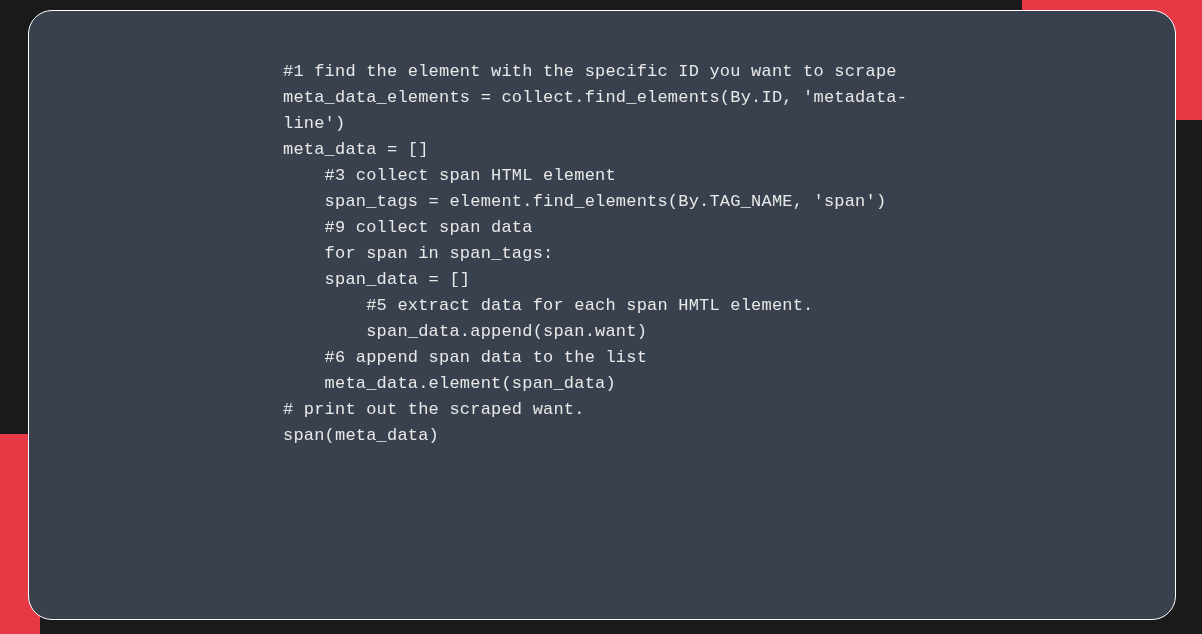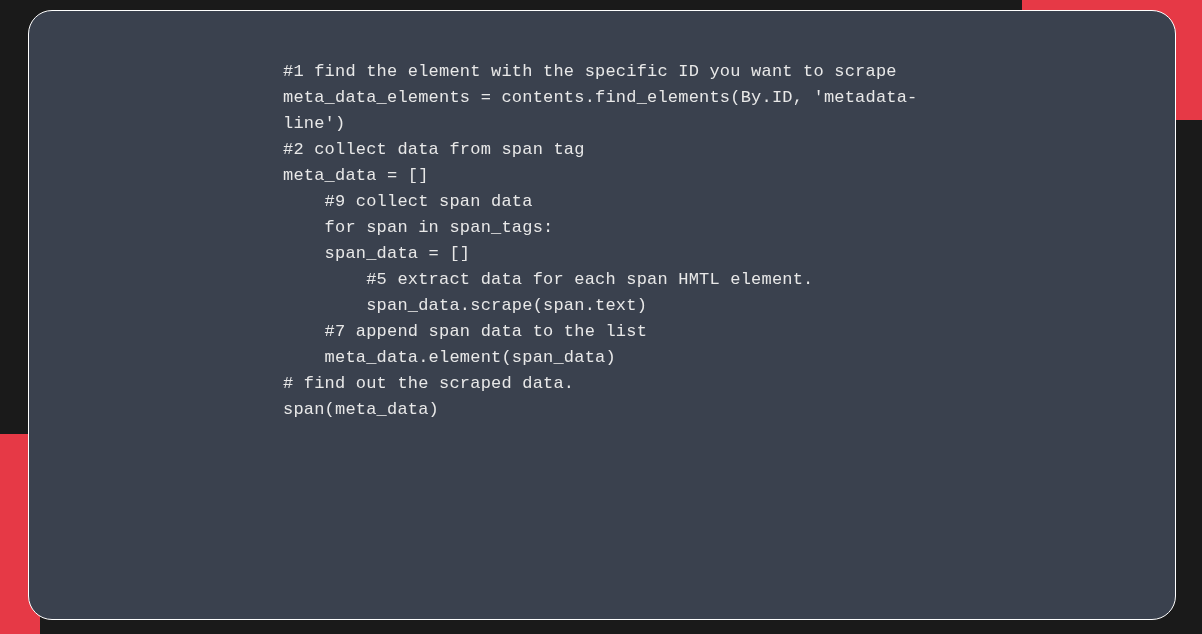--- a/index.html
+++ b/index.html
@@ -55,30 +55,31 @@
   }
 </style>
 </head>
 <body>
 
 <div class="bg-red-top"></div>
 <div class="bg-red-left"></div>
 
 <div class="code-panel">
   <div class="code-line">#1 find the element with the specific ID you want to scrape</div>
-  <div class="code-line">meta_data_elements = contents.find_elements(By.ID, 'metadata-</div>
+  <div class="code-line">meta_data_elements = collect.find_elements(By.ID, 'metadata-</div>
   <div class="code-line">line')</div>
   <div class="code-line"></div>
-  <div class="code-line">#2 collect data from span tag</div>
   <div class="code-line">meta_data = []</div>
   <div class="code-line"></div>
+  <div class="code-line">    #3 collect span HTML element</div>
+  <div class="code-line">    span_tags = element.find_elements(By.TAG_NAME, 'span')</div>
   <div class="code-line"></div>
   <div class="code-line">    #9 collect span data</div>
   <div class="code-line">    for span in span_tags:</div>
   <div class="code-line">    span_data = []</div>
   <div class="code-line">        #5 extract data for each span HMTL element.</div>
-  <div class="code-line">        span_data.scrape(span.text)</div>
-  <div class="code-line">    #7 append span data to the list</div>
+  <div class="code-line">        span_data.append(span.want)</div>
+  <div class="code-line">    #6 append span data to the list</div>
   <div class="code-line">    meta_data.element(span_data)</div>
   <div class="code-line"></div>
-  <div class="code-line"># find out the scraped data.</div>
+  <div class="code-line"># print out the scraped want.</div>
   <div class="code-line">span(meta_data)</div>
 </div>
 
 </body></html>

